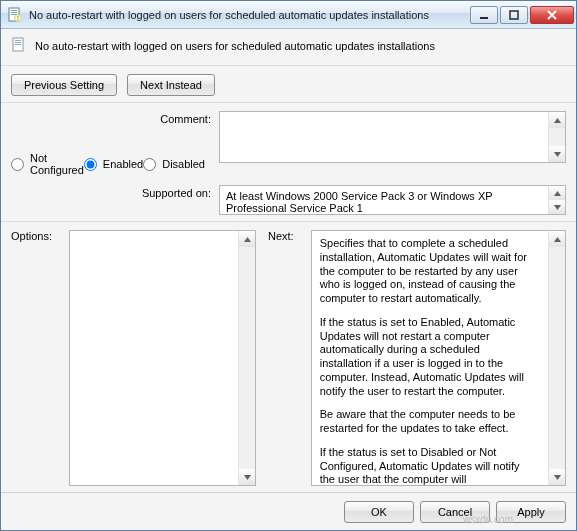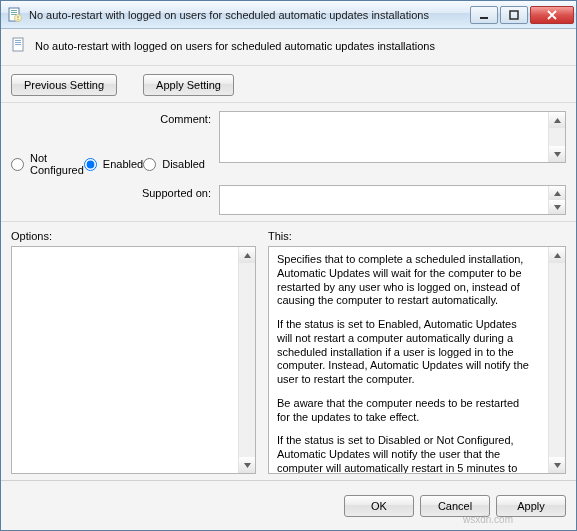--- a/index.html
+++ b/index.html
@@ -8,42 +8,42 @@
   .titlebar { height: 28px; background: linear-gradient(#f7fbff, #dfeaf6 45%, #c9dbee 46%, #dfeef9); display: flex; align-items: center; padding: 0 2px 0 6px; border-bottom: 1px solid #a6b9cc; }
   .titlebar .icon { width: 16px; height: 16px; margin-right: 6px; display:inline-block; }
   .titlebar .title { flex: 1; color: #1a1a1a; }
   .winbtns { display: flex; gap: 0; }
   .winbtn { width: 28px; height: 18px; border: 1px solid #7a95b0; border-radius: 2px; margin-left: 2px; display:flex; align-items:center; justify-content:center; background: linear-gradient(#f4f8fc,#d3e2f0); }
   .winbtn.close { background: linear-gradient(#f6a09a,#d9534f 50%,#c9302c); border-color:#a33; color:#fff; width:44px; }
   .winbtn svg { display:block; }
   .content { flex:1; background: #f4f4f4; display:flex; flex-direction:column; padding: 6px 10px 6px 10px; gap:6px; overflow:hidden; }
   .pol-header { display:flex; align-items:center; gap:8px; padding: 2px 0 4px 0; }
   .pol-hr { height:1px; background:#dcdcdc; margin:0 -10px 2px -10px; }
-  .nav-row { display:flex; gap:26px; }
+  .nav-row { display:flex; gap:10px; }
   .btn { padding: 4px 12px; border:1px solid #8c8c8c; border-radius:3px; background: linear-gradient(#fefefe,#ececec 45%, #e0e0e0 46%, #ececec); cursor:pointer; }
   .midgrid { display:flex; gap: 14px; }
   .radios { width: 110px; display:flex; flex-direction:row; gap:0; padding-top:2px; }
   .radio-row { display:flex; align-items:center; gap:6px; }
   .radio-row input { margin:0; }
   .rightfields { flex:1; display:flex; flex-direction:column; gap:22px; }
   .field-row { display:flex; gap:8px; }
   .field-label { width:76px; text-align:right; padding-top:2px; color:#000; }
   .textarea { flex:1; border:1px solid #b5b5b5; background:#fff; height:52px; position:relative; }
   .textarea .scroll, .supported .scroll, .help-area .scroll, .options-area .scroll { position:absolute; right:0; top:0; bottom:0; width:17px; background:#f0f0f0; display:flex; flex-direction:column; justify-content:space-between; border-left:1px solid #e3e3e3; }
   .scroll .arrow { height:16px; display:flex; align-items:center; justify-content:center; background: linear-gradient(#fefefe,#e4e4e4); }
   .supported { flex:1; border:1px solid #b5b5b5; background:#fff; height:30px; position:relative; padding:4px 20px 4px 6px; color:#000; }
   .split-row { display:flex; gap:12px; flex:1; min-height:0; }
-  .panel { display:flex; flex-direction:column; gap:4px; min-height:0; }
+  .panel { display:flex; flex-direction:row; gap:17px; min-height:0; }
   .panel.left { width: 245px; }
   .panel.right { flex:1; }
   .panel-label { color:#000; }
   .options-area, .help-area { flex:1; border:1px solid #b5b5b5; background:#fff; position:relative; overflow:hidden; }
   .help-content { position:absolute; inset:0 17px 0 0; padding:6px 8px; overflow:hidden; color:#000; line-height:1.25; }
   .help-content p { margin:0 10px 10px 0; }
-  .footer { height:50px; border-top:1px solid #d0d0d0; display:flex; align-items:center; justify-content:flex-end; gap:6px; padding: 0 10px; background:#f4f4f4; }
+  .footer { height:38px; border-top:1px solid #d0d0d0; display:flex; align-items:center; justify-content:flex-end; gap:6px; padding: 0 10px; background:#f4f4f4; }
   .footer .btn { width:70px; text-align:center; }
   .watermark { position:absolute; right:64px; bottom:6px; color:#bdbdbd; font-size:10px; pointer-events:none; }
   .page-icon { display:inline-block; }
 </style>
 </head>
 <body>
 
 <div class="window">
 
   <div class="titlebar">
@@ -88,21 +88,21 @@
             <rect x="4" y="5" width="6" height="1" fill="#88aacc"></rect>
             <rect x="4" y="7" width="6" height="1" fill="#88aacc"></rect>
           </svg>
       </span>
       <span>No auto-restart with logged on users for scheduled automatic updates installations</span>
     </div>
     <div class="pol-hr"></div>
 
     <div class="nav-row">
       <button class="btn">Previous Setting</button>
-      <button class="btn">Apply Setting</button>
+      <button class="btn">Next Instead</button>
     </div>
     <div class="pol-hr"></div>
 
     <div class="midgrid">
       <div class="radios">
         <label class="radio-row">
           <input type="radio" name="state" style="">
           <span>Not Configured</span>
         </label>
         <label class="radio-row">
@@ -128,20 +128,21 @@
                   <svg width="9" height="9">
                     <path d="M4.5 7 L8 2 L1 2 Z" fill="#606060"></path>
                   </svg>
                 </div>
             </div>
           </div>
         </div>
         <div class="field-row">
           <div class="field-label">Supported on:</div>
           <div class="supported">
+            <span>At least Windows 2000 Service Pack 3 or Windows XP Professional Service Pack 1</span>
             <div class="scroll">
               <div class="arrow">
                   <svg width="9" height="9">
                     <path d="M4.5 2 L8 7 L1 7 Z" fill="#606060"></path>
                   </svg>
                 </div>
               <div class="arrow">
                   <svg width="9" height="9">
                     <path d="M4.5 7 L8 2 L1 2 Z" fill="#606060"></path>
                   </svg>
@@ -165,21 +166,21 @@
               </div>
             <div class="arrow">
                 <svg width="9" height="9">
                   <path d="M4.5 7 L8 2 L1 2 Z" fill="#606060"></path>
                 </svg>
               </div>
           </div>
         </div>
       </div>
       <div class="panel right">
-        <div class="panel-label">This:</div>
+        <div class="panel-label">Next:</div>
         <div class="help-area">
           <div class="help-content">
             <p>Specifies that to complete a scheduled installation, Automatic Updates will wait for the computer to be restarted by any user who is logged on, instead of causing the computer to restart automatically.</p>
             <p>If the status is set to Enabled, Automatic Updates will not restart a computer automatically during a scheduled installation if a user is logged in to the computer. Instead, Automatic Updates will notify the user to restart the computer.</p>
             <p>Be aware that the computer needs to be restarted for the updates to take effect.</p>
             <p>If the status is set to Disabled or Not Configured, Automatic Updates will notify the user that the computer will automatically restart in 5 minutes to complete the installation.</p>
             <p>Note: This policy applies only when Automatic Updates is configured to perform scheduled installations of updates. If the</p>
           </div>
           <div class="scroll">
             <div class="arrow">

